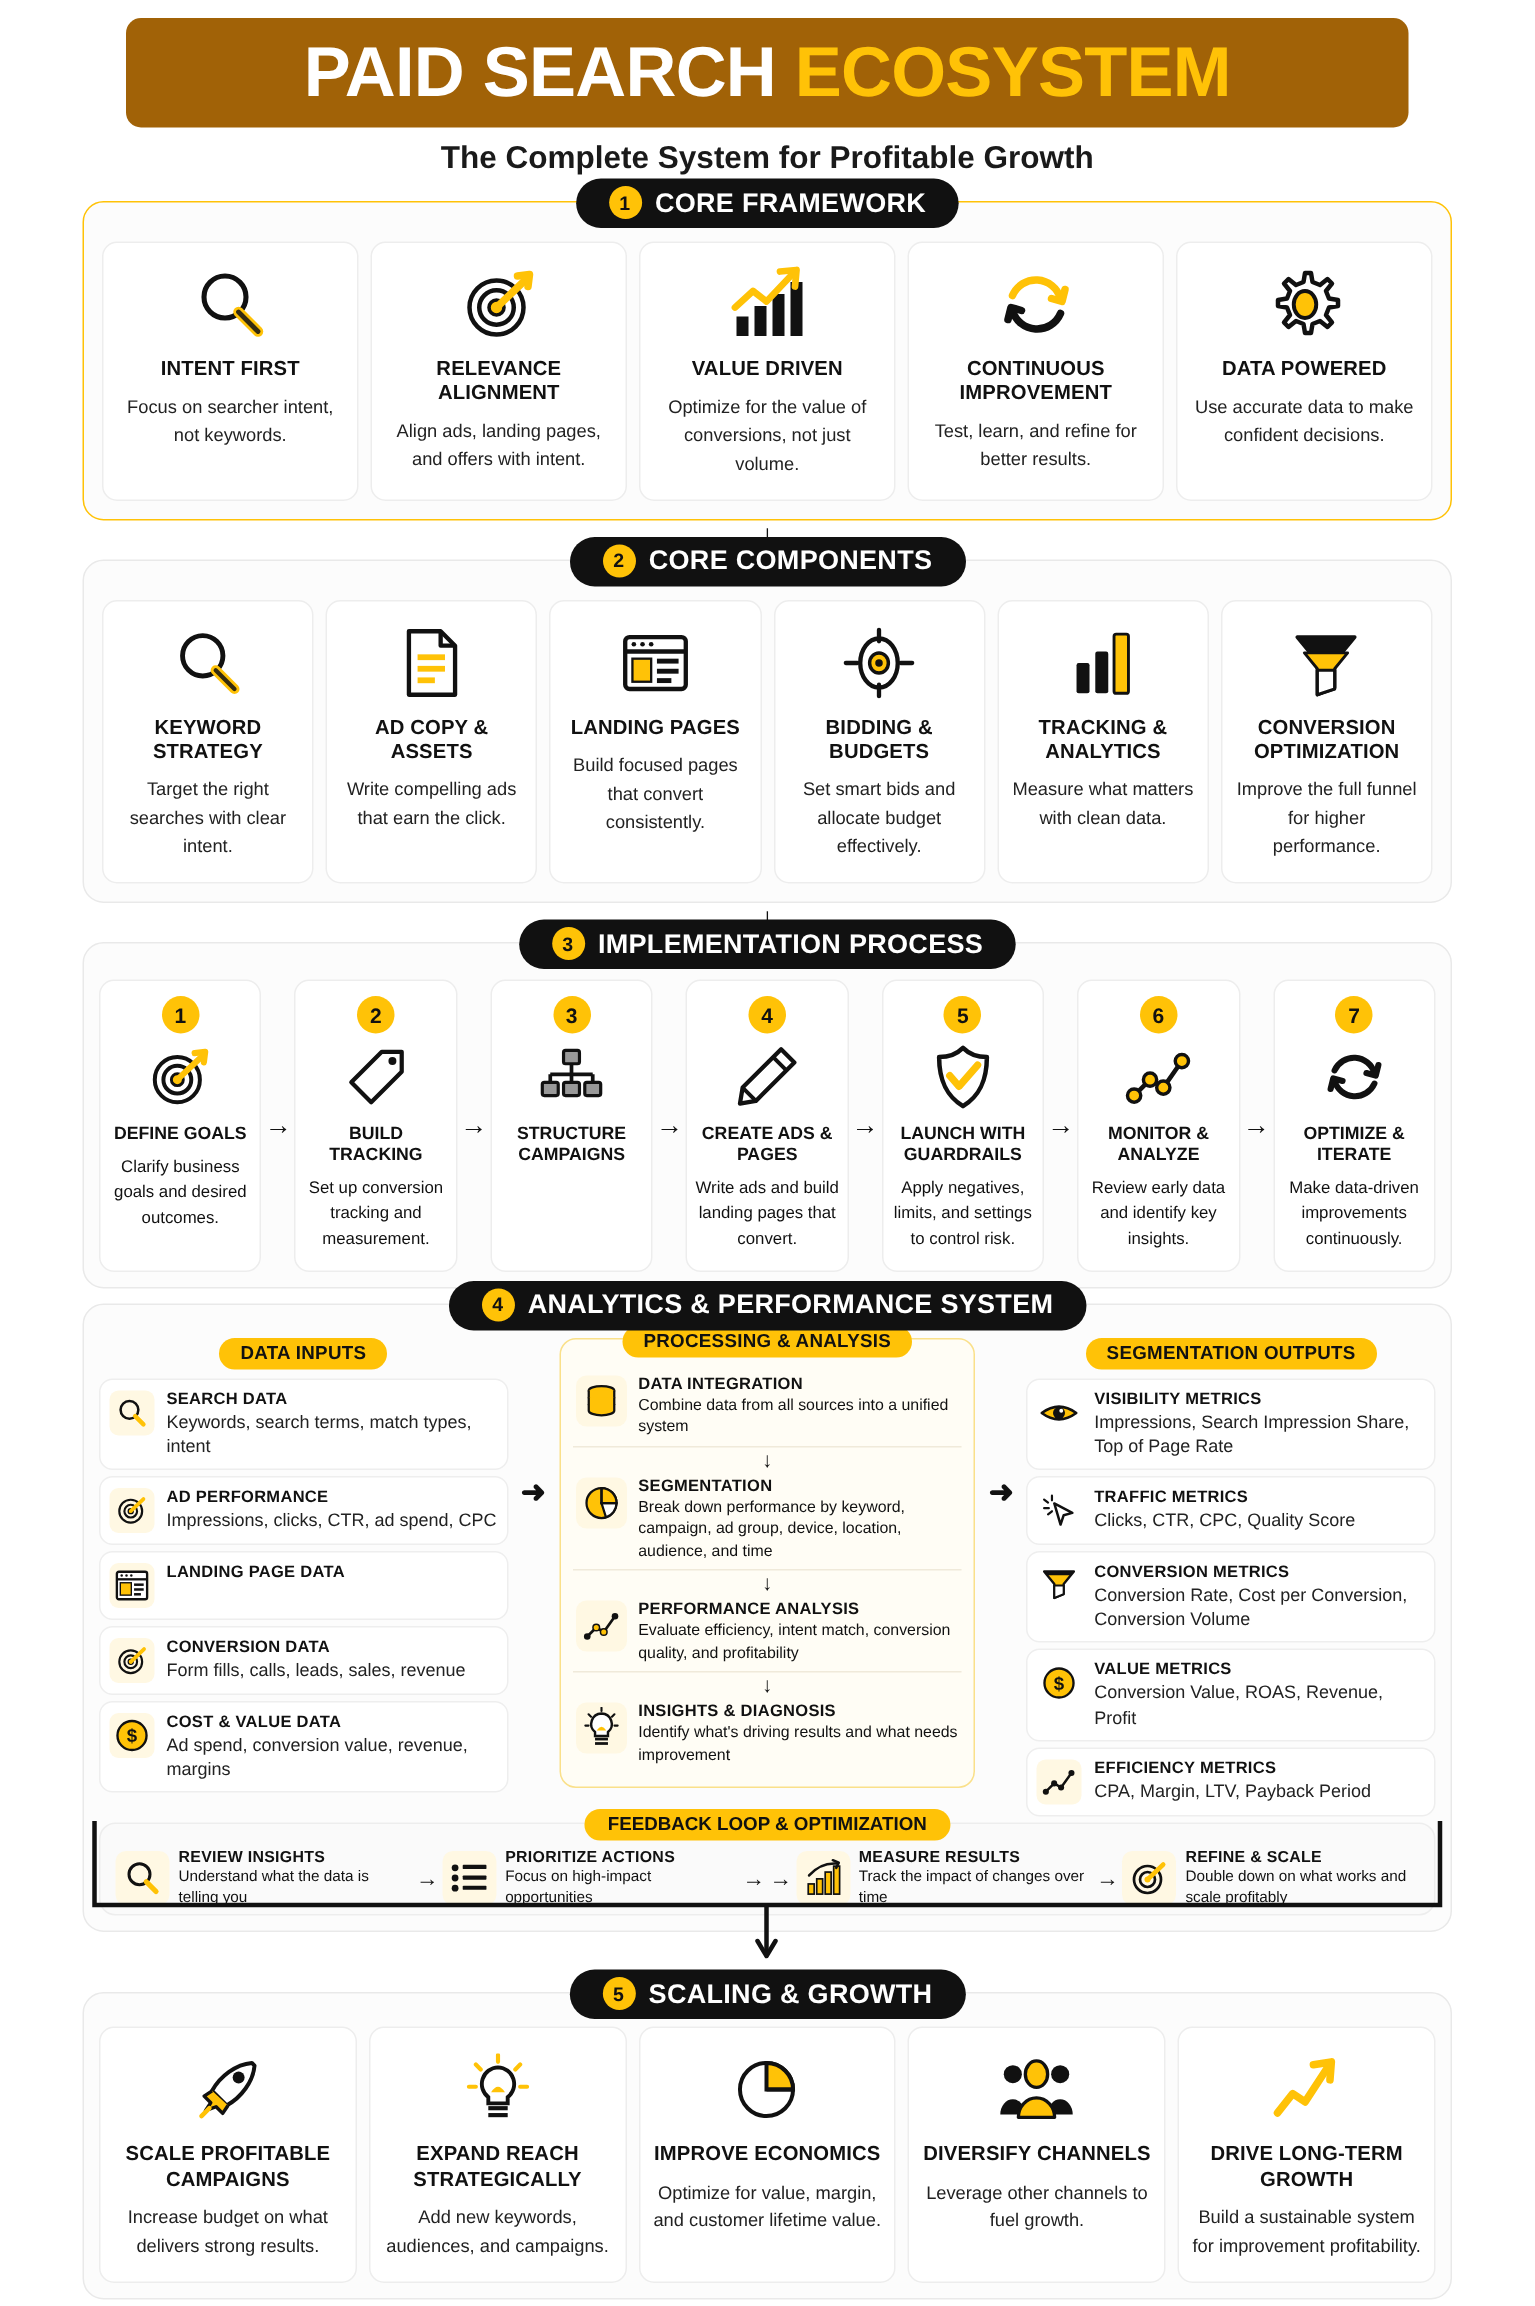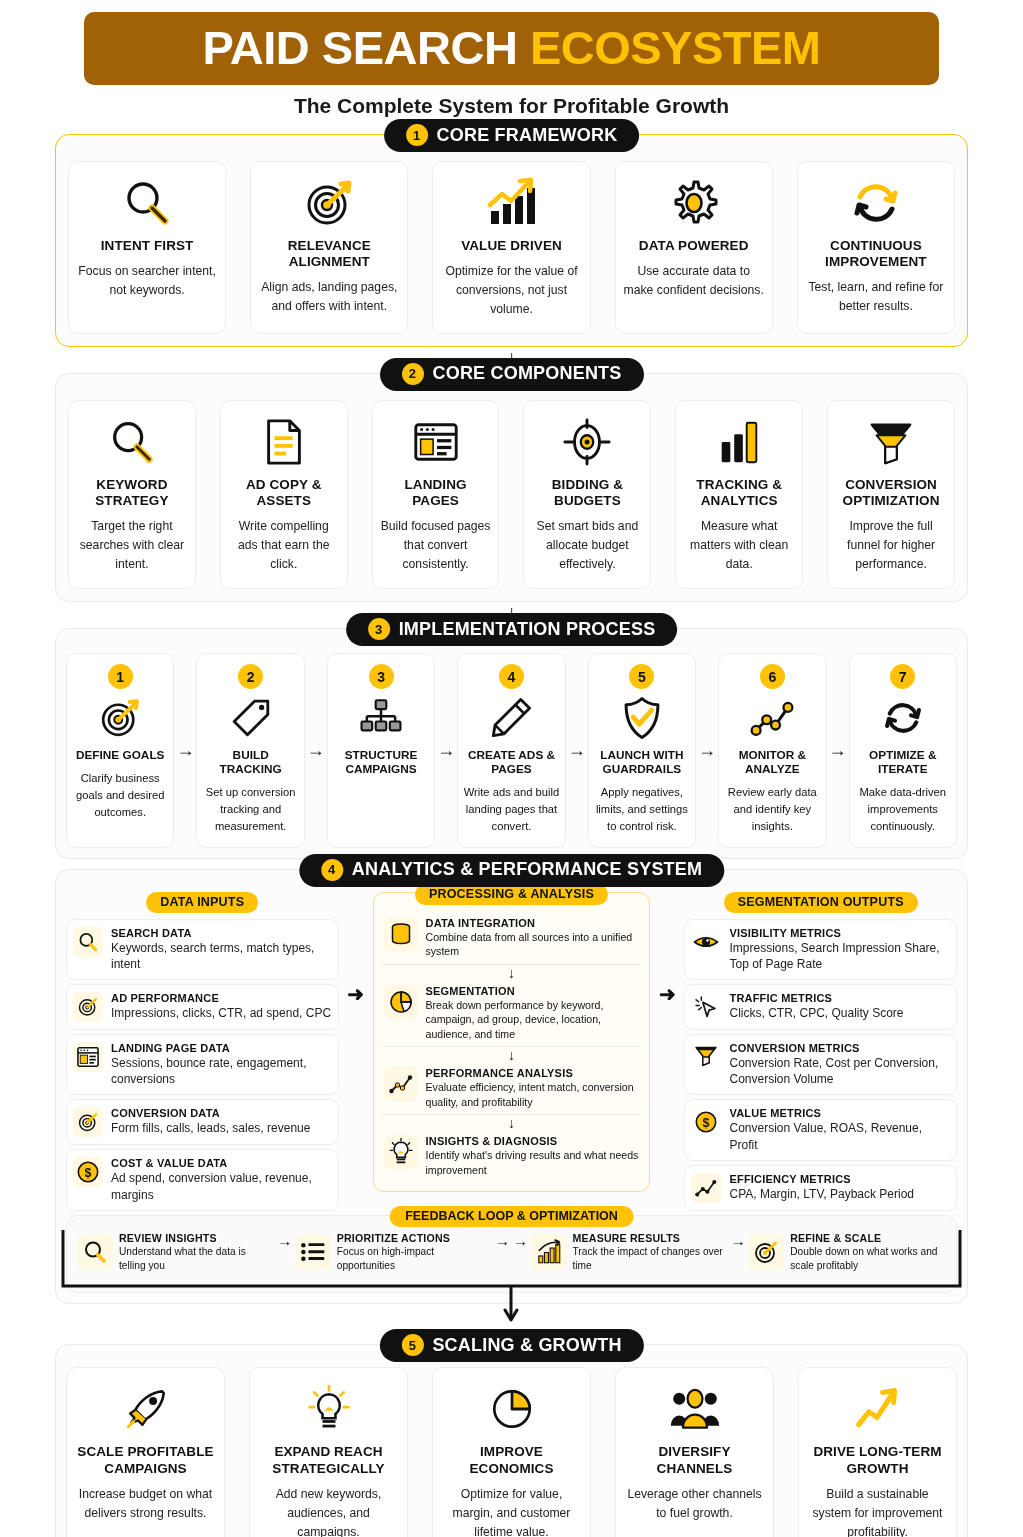--- a/index.html
+++ b/index.html
@@ -36,21 +36,21 @@
     color: #111; font-size: 13px; font-weight: bold;
     display: flex; align-items: center; justify-content: center;
   }
 
   .sec-body {
     border: 1.5px solid #e9e9e9; border-radius: 14px;
     background: #fcfcfc; padding: 26px 12px 12px;
   }
   .sec-body.accent { border-color: #FFC207; }
 
-  .cards { display: flex; gap: 24px; border-radius: 11px; }
+  .cards { display: flex; gap: 8px; border-radius: 11px; }
   .card {
     flex: 1; background: #ffffff; border: 1px solid #ededed; border-radius: 10px;
     padding: 12px 7px 14px; text-align: center;
     display: flex; flex-direction: column; align-items: center;
   }
   .card .ico { height: 58px; display:flex; align-items:center; justify-content:center; margin-bottom: 6px; }
   .card .ttl { font-size: 13.5px; font-weight: bold; line-height: 1.2; margin-bottom: 8px; letter-spacing: 0.1px; }
   .card .dsc { font-size: 12.2px; line-height: 1.55; color: #222; }
 
   
@@ -96,22 +96,22 @@
               background:#FFF8E3; border-radius:7px; }
   .mrow .tx .h { font-size: 11px; font-weight: bold; letter-spacing:.2px; }
   .mrow .tx .p { font-size: 10.6px; line-height: 1.37; margin-top: 1px; }
   .mini-arrow { text-align:center; font-size: 14px; color:#111; line-height: 13px; margin: 1px 0;
                 border-top: 1px solid #f0eada; padding-top: 2px; }
   .s4-arrow { flex: 0 0 22px; display:flex; align-items:center; justify-content:center;
               font-size: 20px; font-weight:bold; padding-top: 90px; }
 
   
   .fb-wrap { position: relative; }
-  .fb-box { border: 1px solid #ededed; border-radius: 11px; background:#fafafa; padding: 16px 10px 20px;
-            display:flex; align-items:flex-start; gap: 2px; }
+  .fb-box { border: 1px solid #ededed; border-radius: 11px; background:#fafafa; padding: 16px 10px 4px;
+            display:flex; align-items:center; gap: 2px; }
   .fb-head { position:absolute; top: -9px; left: 50%; transform: translateX(-50%);
              background:#FFC207; color:#111; border-radius: 11px; padding: 3px 16px 4px;
              font-size: 12.5px; font-weight:bold; z-index: 4; white-space:nowrap; }
   .fb-item { flex: 1; display:flex; gap: 6px; align-items:center; min-width:0; }
   .fb-item .ic { width: 36px; height:36px; flex:0 0 36px; display:flex; align-items:center; justify-content:center;
                  background:#FFF8E3; border-radius: 7px; }
   .fb-item .h { font-size: 10.6px; font-weight:bold; letter-spacing:.2px; }
   .fb-item .p { font-size: 10.2px; line-height: 1.35; margin-top: 1px; }
   .fb-arrow { flex: 0 0 16px; text-align:center; font-size: 15px; font-weight:bold; }
 
@@ -174,41 +174,41 @@
                 <path d="M35 4 L46 3 L45 14" fill="none" stroke="#FFC207" stroke-width="4.5" stroke-linecap="round" stroke-linejoin="round"></path>
               </svg>
           </div>
           <div class="ttl">VALUE DRIVEN</div>
           <div class="dsc">Optimize for the value of conversions, not just volume.</div>
         </div>
 
         <div class="card">
           <div class="ico">
             <svg width="52" height="52" viewBox="0 0 52 52">
+                <path d="M10 20 A17 17 0 0 1 42 22" fill="none" stroke="#FFC207" stroke-width="5" stroke-linecap="round"></path>
+                <path d="M36 22 L43 24 L45 16" fill="none" stroke="#FFC207" stroke-width="5" stroke-linecap="round" stroke-linejoin="round"></path>
+                <path d="M42 32 A17 17 0 0 1 10 30" fill="none" stroke="#111" stroke-width="5" stroke-linecap="round"></path>
+                <path d="M16 30 L9 28 L7 36" fill="none" stroke="#111" stroke-width="5" stroke-linecap="round" stroke-linejoin="round"></path>
+              </svg>
+          </div>
+          <div class="ttl">CONTINUOUS IMPROVEMENT</div>
+          <div class="dsc">Test, learn, and refine for better results.</div>
+        </div>
+
+        <div class="card">
+          <div class="ico">
+            <svg width="52" height="52" viewBox="0 0 52 52">
                 <g stroke="#111" stroke-width="3" fill="none">
                   <path d="M26 5 l4 0 1 6 5 2 5-4 3 3 -4 5 2 5 6 1 0 4 -6 1 -2 5 4 5 -3 3 -5 -4 -5 2 -1 6 -4 0 -1 -6 -5 -2 -5 4 -3 -3 4 -5 -2 -5 -6 -1 0 -4 6 -1 2 -5 -4 -5 3 -3 5 4 5 -2 z" stroke-linejoin="round"></path>
                 </g>
                 <ellipse cx="26" cy="26" rx="7.5" ry="9" fill="#FFC207" stroke="#111" stroke-width="2.6"></ellipse>
               </svg>
           </div>
           <div class="ttl">DATA POWERED</div>
           <div class="dsc">Use accurate data to make confident decisions.</div>
-        </div>
-
-        <div class="card">
-          <div class="ico">
-            <svg width="52" height="52" viewBox="0 0 52 52">
-                <path d="M10 20 A17 17 0 0 1 42 22" fill="none" stroke="#FFC207" stroke-width="5" stroke-linecap="round"></path>
-                <path d="M36 22 L43 24 L45 16" fill="none" stroke="#FFC207" stroke-width="5" stroke-linecap="round" stroke-linejoin="round"></path>
-                <path d="M42 32 A17 17 0 0 1 10 30" fill="none" stroke="#111" stroke-width="5" stroke-linecap="round"></path>
-                <path d="M16 30 L9 28 L7 36" fill="none" stroke="#111" stroke-width="5" stroke-linecap="round" stroke-linejoin="round"></path>
-              </svg>
-          </div>
-          <div class="ttl">CONTINUOUS IMPROVEMENT</div>
-          <div class="dsc">Test, learn, and refine for better results.</div>
         </div>
 
       </div>
     </div>
   </div>
 
   <div class="down-arrow">↓</div>
 
   <div class="section" style="margin-top:4px">
     <div class="sec-head">
@@ -467,21 +467,20 @@
                   <circle cx="18" cy="9.5" r="1.8" fill="#111"></circle>
                   <circle cx="25" cy="9.5" r="1.8" fill="#111"></circle>
                   <rect x="9" y="20" width="16" height="18" fill="#FFC207" stroke="#111" stroke-width="2"></rect>
                   <rect x="29" y="21" width="14" height="3.6" fill="#111"></rect>
                   <rect x="29" y="28" width="14" height="3.6" fill="#111"></rect>
                   <rect x="29" y="35" width="10" height="3.6" fill="#111"></rect>
                 </svg>
             </div>
             <div class="tx">
                 <div class="h">LANDING PAGE DATA</div>
-            <div class="p">Sessions, bounce rate, engagement, conversions</div>
               </div>
           </div>
 
           <div class="irow">
             <div class="ic">
               <svg width="22" height="22" viewBox="0 0 52 52">
                   <circle cx="24" cy="28" r="18" fill="none" stroke="#111" stroke-width="3.4"></circle>
                   <circle cx="24" cy="28" r="10" fill="none" stroke="#111" stroke-width="3.4"></circle>
                   <circle cx="24" cy="28" r="4" fill="#FFC207" stroke="#111" stroke-width="2"></circle>
                   <path d="M24 28 L45 8" stroke="#FFC207" stroke-width="6" stroke-linecap="round"></path>

